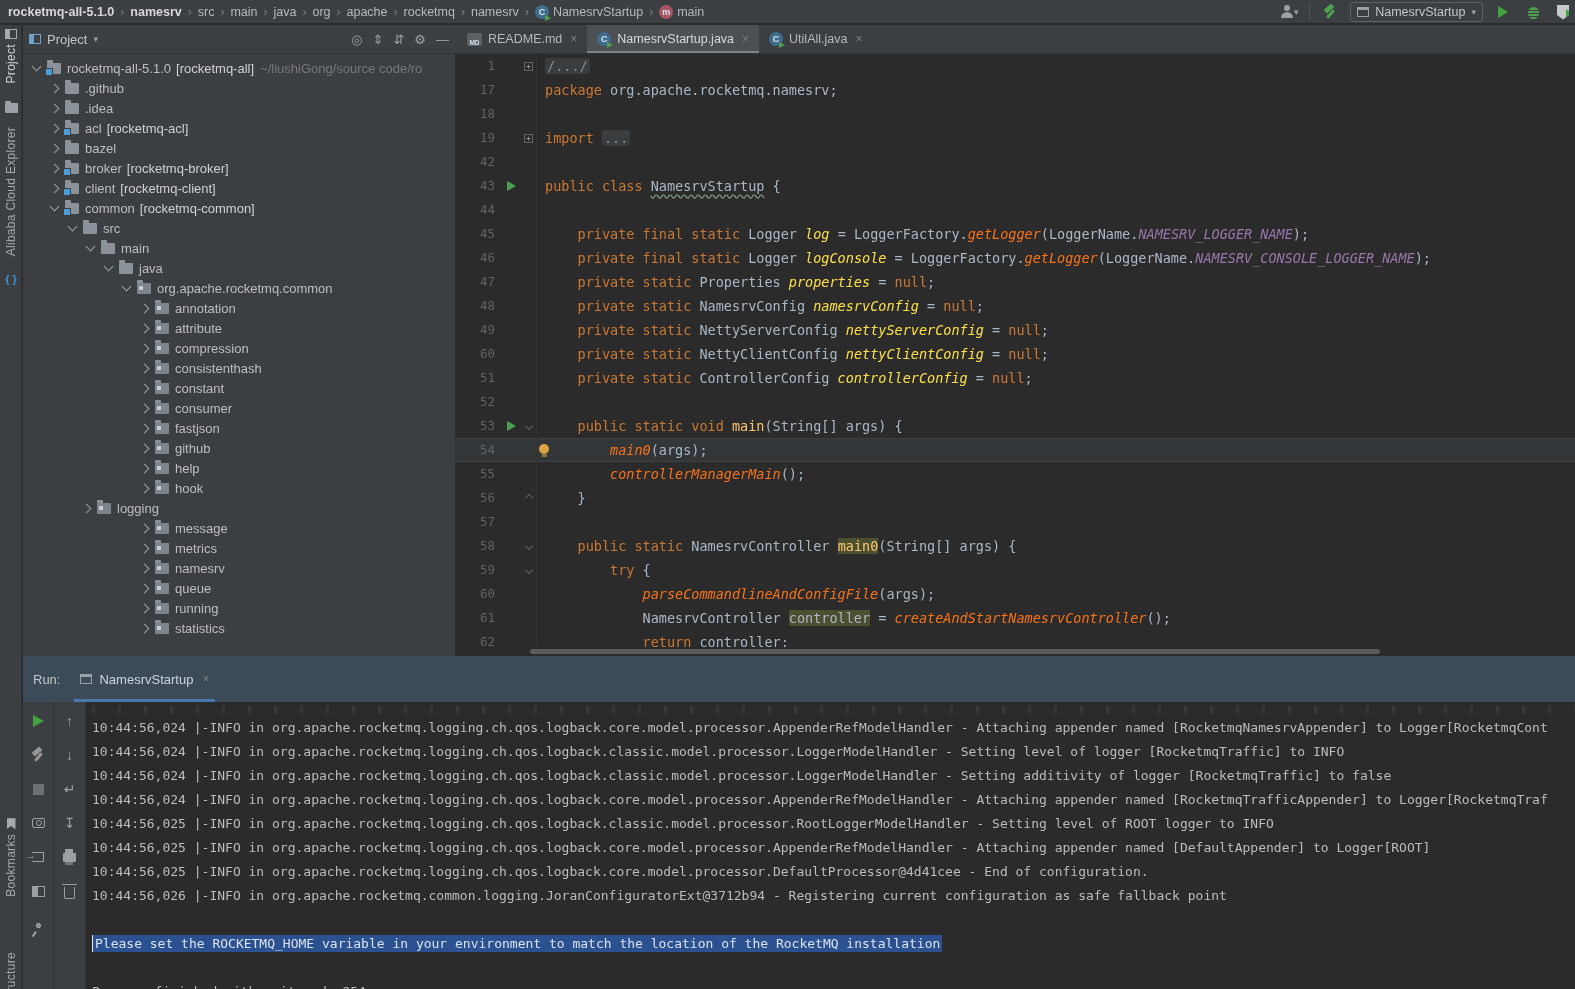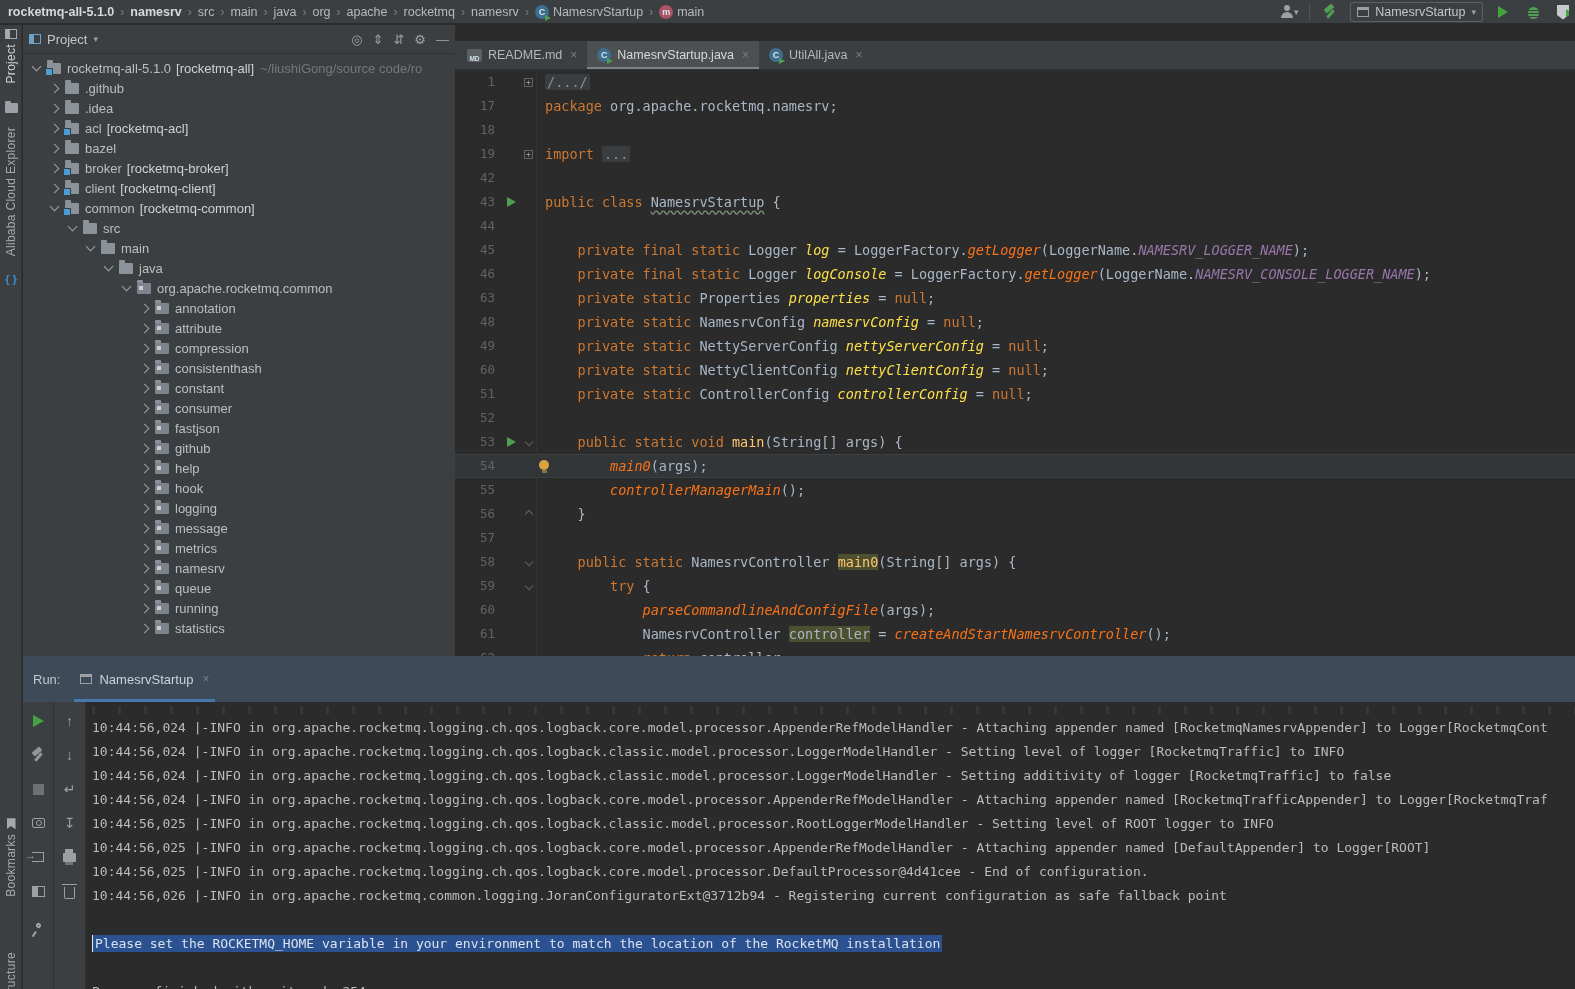--- a/index.html
+++ b/index.html
@@ -68,21 +68,21 @@
   .fold-ic { width:14px; height:11px; background:#8b929a; border-radius:1px; position:relative; margin-right:6px; flex:0 0 auto; }
   .fold-ic::before { content:""; position:absolute; left:0; top:-2.5px; width:6px; height:2.5px; background:#8b929a; border-radius:1px 1px 0 0; }
   .fold-ic.mod::after { content:""; position:absolute; left:-2px; bottom:-2px; width:6px; height:6px; background:#4a9ed8; border:1px solid #3c3f41; }
   .fold-ic.pkg { background:#7d848c; }
   .fold-ic.pkg::after { content:""; position:absolute; left:2px; top:3px; width:4px; height:4px; background:#c9ced3; }
   .tlabel { color:#bcbec0; }
   .tmod { font-weight:normal; color:#cfd1d3; margin-left:5px; }
   .tpath { color:#757779; margin-left:6px; }
 
   
-  .editor { position:absolute; left:455px; top:41px; width:1120px; height:631px; background:#2b2b2b; }
+  .editor { position:absolute; left:455px; top:25px; width:1120px; height:631px; background:#2b2b2b; }
   .tabbar { height:29px; background:#3c3f41; border-bottom:1px solid #323232; display:flex; align-items:stretch; padding-left:2px; }
   .tab { display:flex; align-items:center; gap:6px; padding:0 10px; font-size:12.5px; color:#b6b9bc; cursor:pointer; position:relative; }
   .tab.active { background:#4c5052; color:#d6d8da; }
   .tab.active::after { content:""; position:absolute; left:0; right:0; bottom:0; height:2px; background:#7f8285; }
   .tab-close { color:#7c7f82; font-size:12px; margin-left:2px; cursor:pointer; }
   .mdicon { width:15px; height:13px; background:#5a6064; border-radius:2px; color:#cfe0ea; font-size:6.5px; font-weight:bold;
             display:flex; align-items:flex-end; justify-content:center; }
   .code { position:relative; font-family:"DejaVu Sans Mono", monospace; font-size:13.5px; line-height:24px; height:602px; overflow:hidden; }
   .cline { display:flex; height:24px; position:relative; }
   .cline.current { background:#333638; box-shadow:inset 0 1px 0 #3d4042, inset 0 -1px 0 #3d4042; }
@@ -374,21 +374,21 @@
         <div class="trow" style="padding-left: 118px;">
           <span class="chev c"></span>
           <span class="fold-ic pkg"></span>
           <span class="tlabel">help</span>
         </div>
         <div class="trow" style="padding-left: 118px;">
           <span class="chev c"></span>
           <span class="fold-ic pkg"></span>
           <span class="tlabel">hook</span>
         </div>
-        <div class="trow" style="padding-left: 118px;">
+        <div class="trow" style="padding-left: 60px;">
           <span class="chev c"></span>
           <span class="fold-ic pkg"></span>
           <span class="tlabel">logging</span>
         </div>
         <div class="trow" style="padding-left: 118px;">
           <span class="chev c"></span>
           <span class="fold-ic pkg"></span>
           <span class="tlabel">message</span>
         </div>
         <div class="trow" style="padding-left: 118px;">
@@ -492,21 +492,21 @@
           <span class="gfold"></span>
           <span class="ctext"><span class="k">    private final static </span><span class="t">Logger </span><span class="f">log</span><span class="t"> = LoggerFactory.</span><span class="call">getLogger</span><span class="t">(LoggerName.</span><span class="cf">NAMESRV_LOGGER_NAME</span><span class="t">);</span></span>
         </div>
         <div class="cline">
           <span class="lnum">46</span>
           <span class="gico"></span>
           <span class="gfold"></span>
           <span class="ctext"><span class="k">    private final static </span><span class="t">Logger </span><span class="f">logConsole</span><span class="t"> = LoggerFactory.</span><span class="call">getLogger</span><span class="t">(LoggerName.</span><span class="cf">NAMESRV_CONSOLE_LOGGER_NAME</span><span class="t">);</span></span>
         </div>
         <div class="cline">
-          <span class="lnum">63</span>
+          <span class="lnum">47</span>
           <span class="gico"></span>
           <span class="gfold"></span>
           <span class="ctext"><span class="k">    private static </span><span class="t">Properties </span><span class="f">properties</span><span class="t"> = </span><span class="k">null</span><span class="t">;</span></span>
         </div>
         <div class="cline">
           <span class="lnum">48</span>
           <span class="gico"></span>
           <span class="gfold"></span>
           <span class="ctext"><span class="k">    private static </span><span class="t">NamesrvConfig </span><span class="f">namesrvConfig</span><span class="t"> = </span><span class="k">null</span><span class="t">;</span></span>
         </div>

